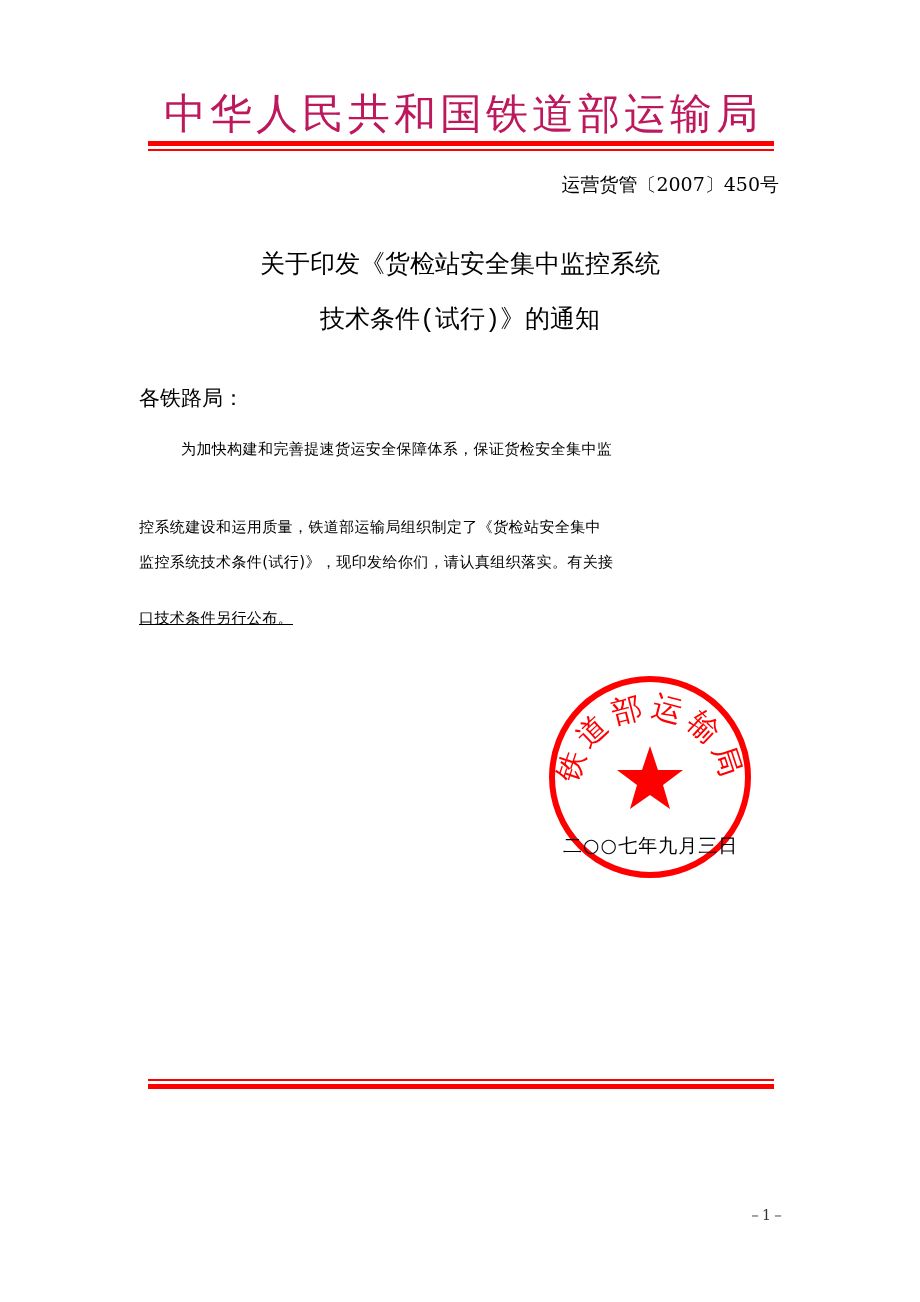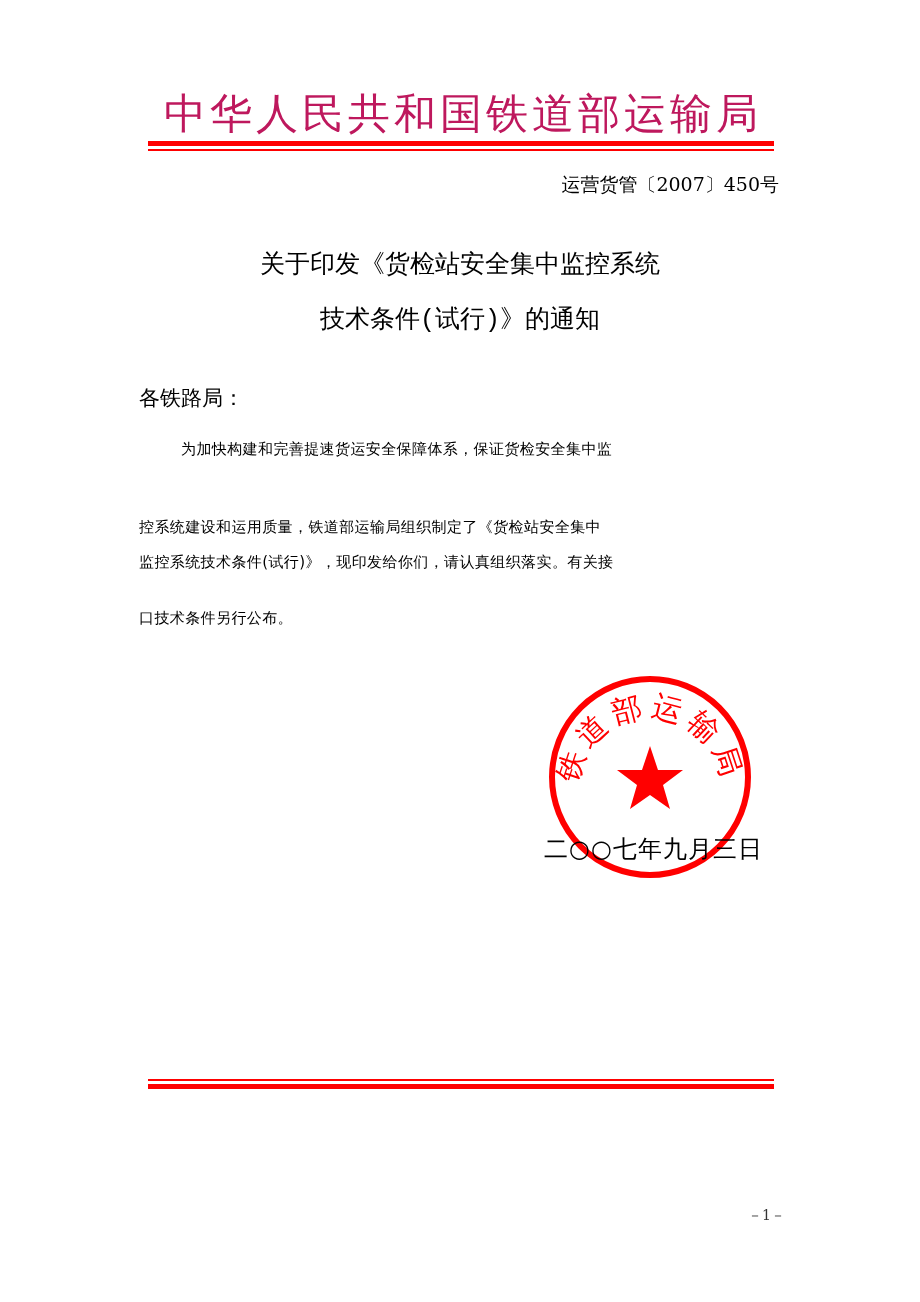--- a/index.html
+++ b/index.html
@@ -11,42 +11,42 @@
     letter-spacing: 4px; white-space: nowrap; line-height: 56px; }
   .rule-thick { left: 148px; width: 626px; height: 5px; background: #ff0000; }
   .rule-thin { left: 148px; width: 626px; height: 2px; background: #ff0000; }
   .doc-number { right: 141px; top: 172px; font-family: "DejaVu Serif", "Liberation Serif", serif;
     font-size: 19px; white-space: nowrap; }
   .doc-title { left: 0; width: 920px; text-align: center; font-family: "DejaVu Serif", "Liberation Serif", serif;
     font-size: 25px; white-space: nowrap; }
   .salutation { left: 139px; top: 384px; font-size: 21px; }
   .body-line { left: 139px; font-size: 15px; white-space: nowrap; letter-spacing: 0.4px; }
   .seal { left: 547px; top: 674px; width: 206px; height: 206px; }
-  .date { left: 544px; top: 833px; font-size: 24px; white-space: nowrap; letter-spacing: 1px; }
+  .date { left: 563px; top: 833px; font-size: 19px; white-space: nowrap; letter-spacing: 1px; }
   .page-number { left: 748px; top: 1207px; font-family: "DejaVu Serif", "Liberation Serif", serif;
     font-size: 14px; color: #333; white-space: nowrap; }
 </style>
 </head>
 <body>
 
 <div class="abs header-title">中华人民共和国铁道部运输局</div>
 <div class="abs rule-thick" style="top:141px;"></div>
 <div class="abs rule-thin" style="top:149px;"></div>
 
 <div class="abs doc-number">运营货管〔2007〕450号</div>
 
 <div class="abs doc-title" style="top:247px;">关于印发《货检站安全集中监控系统</div>
 <div class="abs doc-title" style="top:302px;font-family:Liberation Mono, monospace;">技术条件(试行)》的通知</div>
 
 <div class="abs salutation">各铁路局：</div>
 
 <div class="abs body-line" style="top:440px; left:181px;">为加快构建和完善提速货运安全保障体系，保证货检安全集中监</div>
 <div class="abs body-line" style="top:518px;">控系统建设和运用质量，铁道部运输局组织制定了《货检站安全集中</div>
 <div class="abs body-line" style="top:553px;">监控系统技术条件(试行)》，现印发给你们，请认真组织落实。有关接</div>
-<div class="abs body-line" style="top:609px;">口技术条件另行公布。</div>
+<div class="abs body-line" style="top:609px;text-decoration:underline;">口技术条件另行公布。</div>
 
 <div class="abs seal">
   <svg width="206" height="206" viewBox="0 0 206 206">
     <defs>
       <path id="sealArc" d="M 40 150 A 72 72 0 1 1 166 150"></path>
     </defs>
     <circle cx="103" cy="103" r="98" fill="none" stroke="#ff0000" stroke-width="6"></circle>
     <text font-family="DejaVu Serif, serif" font-size="30" fill="#ff0000" letter-spacing="6">
       <textPath href="#sealArc" startOffset="50%" text-anchor="middle">铁道部运输局</textPath>
     </text>

